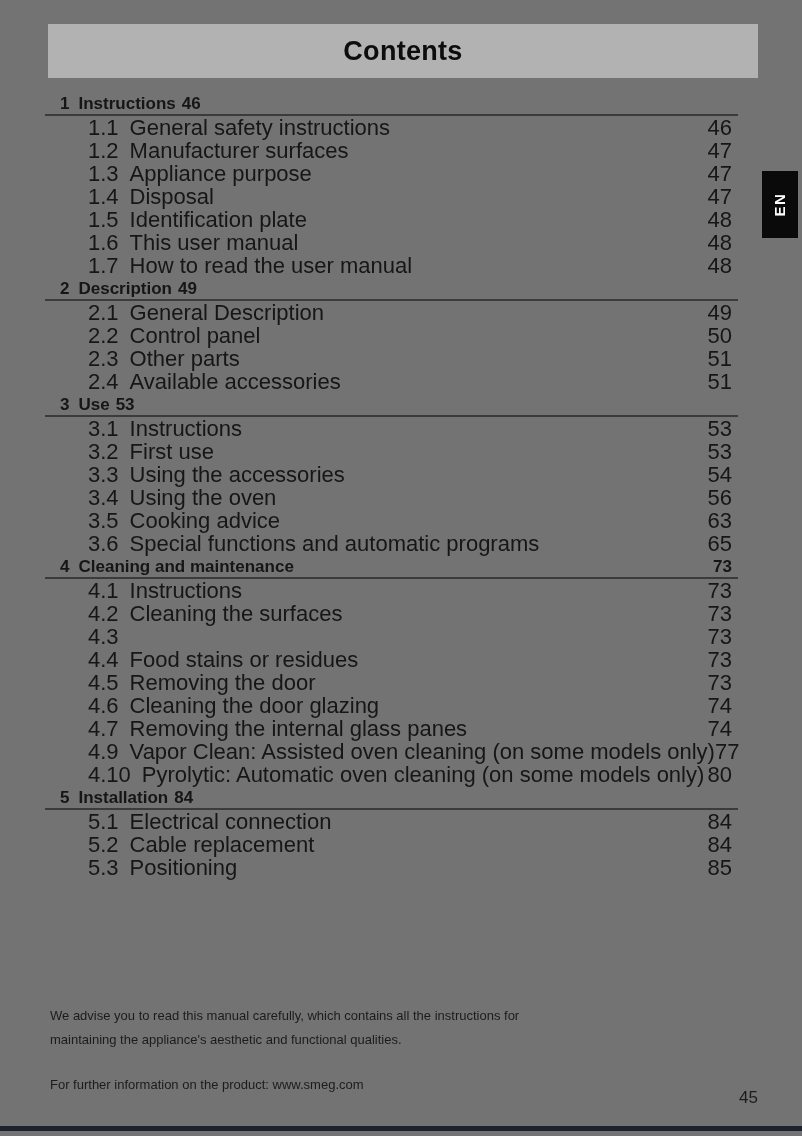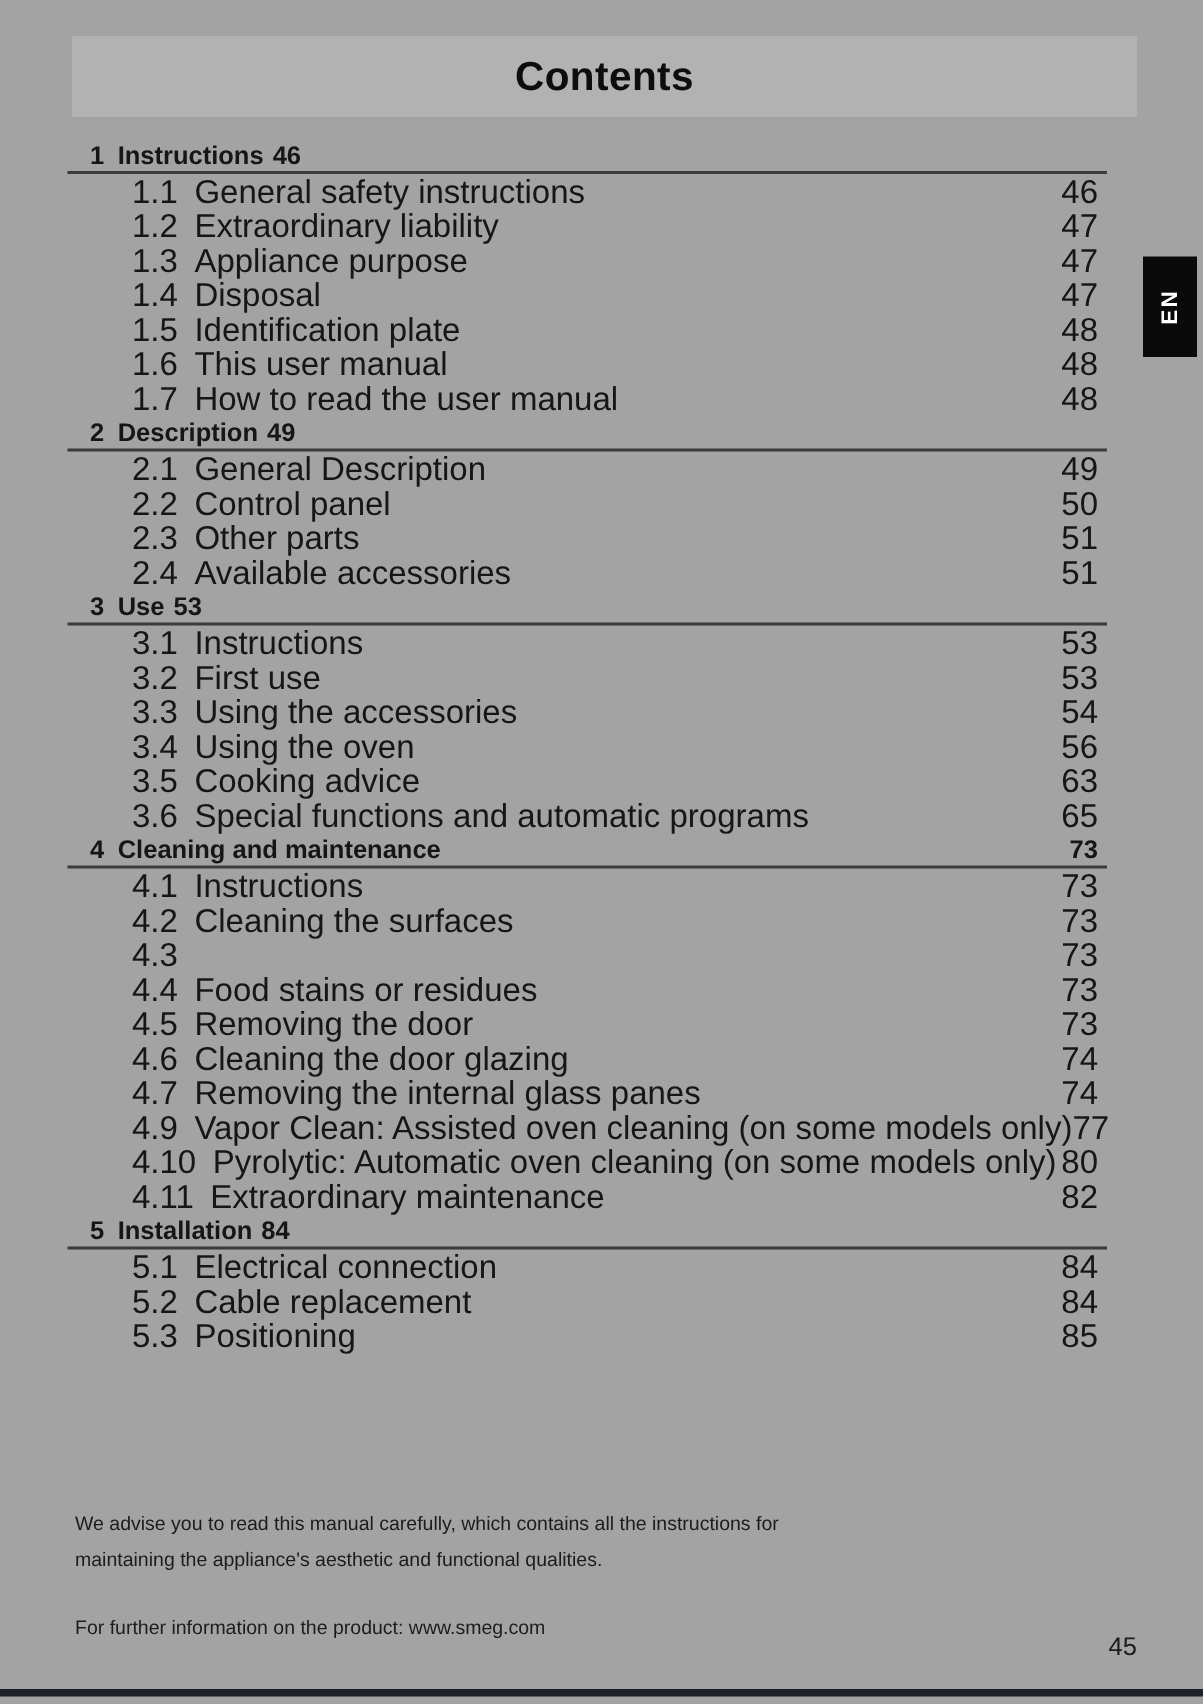--- a/index.html
+++ b/index.html
@@ -1,21 +1,21 @@
 <!DOCTYPE html>
 <html style="--header-bg: #b2b2b2; --tab-bg: #0a0a0a; --bottom-bar: #1d222b; --text: #161616;"><head>
 <meta charset="utf-8">
 <title>Contents</title>
 <style>
   html, body { margin:0; padding:0; background:#ffffff; }
   .page {
     position:relative;
     width:802px;
     height:1136px;
-    background:#a3a3a3;
+    background:#737373;
     overflow:hidden;
     font-family:"Liberation Sans","DejaVu Sans",sans-serif;
     color:var(--text,#161616);
   }
 
   
   .header-bar {
     position:absolute;
     left:48px; top:24px;
     width:710px; height:54px;
@@ -129,21 +129,21 @@
         <div class="sec-items">
 
             <div class="toc-item">
               <span class="item-num">1.1</span>
               <span class="item-title">General safety instructions</span>
               <span class="item-page">46</span>
             </div>
 
             <div class="toc-item">
               <span class="item-num">1.2</span>
-              <span class="item-title">Extraordinary liability</span>
+              <span class="item-title">Manufacturer surfaces</span>
               <span class="item-page">47</span>
             </div>
 
             <div class="toc-item">
               <span class="item-num">1.3</span>
               <span class="item-title">Appliance purpose</span>
               <span class="item-page">47</span>
             </div>
 
             <div class="toc-item">
@@ -311,25 +311,20 @@
               <span class="item-title">Vapor Clean: Assisted oven cleaning (on some models only)</span>
               <span class="item-page">77</span>
             </div>
 
             <div class="toc-item">
               <span class="item-num">4.10</span>
               <span class="item-title">Pyrolytic: Automatic oven cleaning (on some models only)</span>
               <span class="item-page">80</span>
             </div>
 
-            <div class="toc-item">
-              <span class="item-num">4.11</span>
-              <span class="item-title">Extraordinary maintenance</span>
-              <span class="item-page">82</span>
-            </div>
           </div>
       </section>
 
       <section class="toc-section">
         <div class="sec-heading">
           <span class="sec-num">5</span>
           <span class="sec-title">Installation</span>
           <span class="sec-page-inline">84</span>
           <span class="sec-page-right"></span>
         </div>

